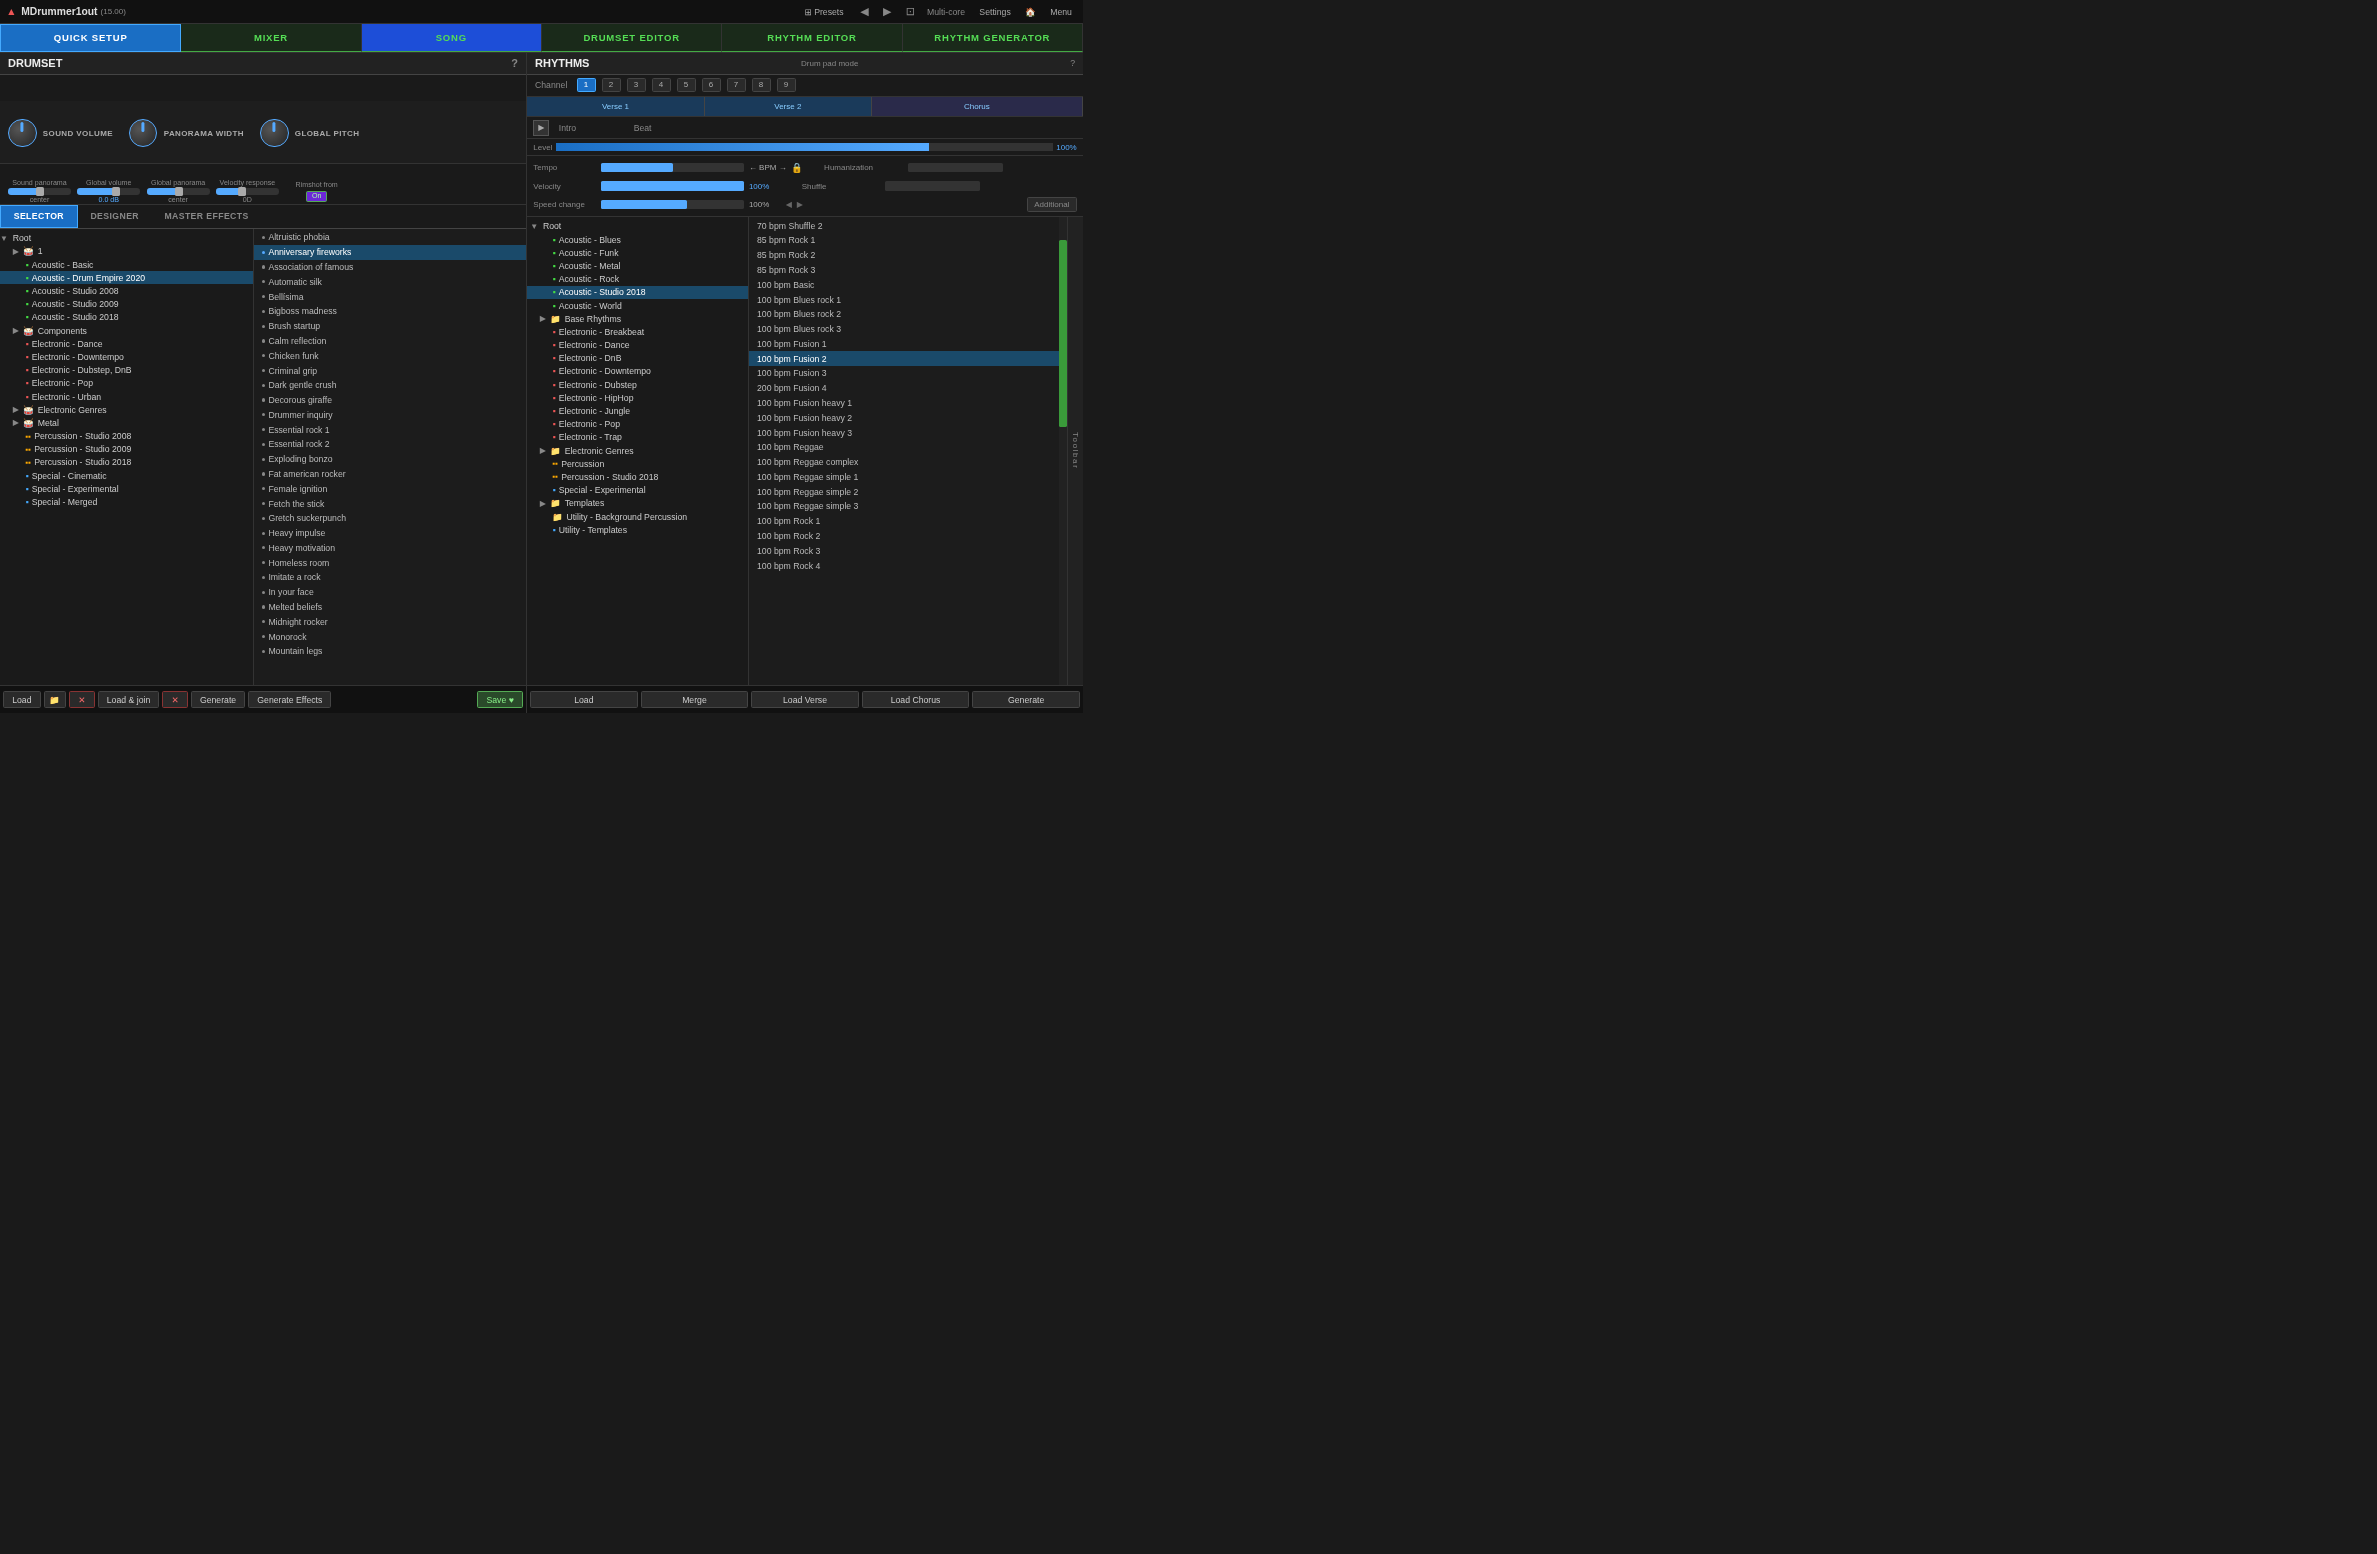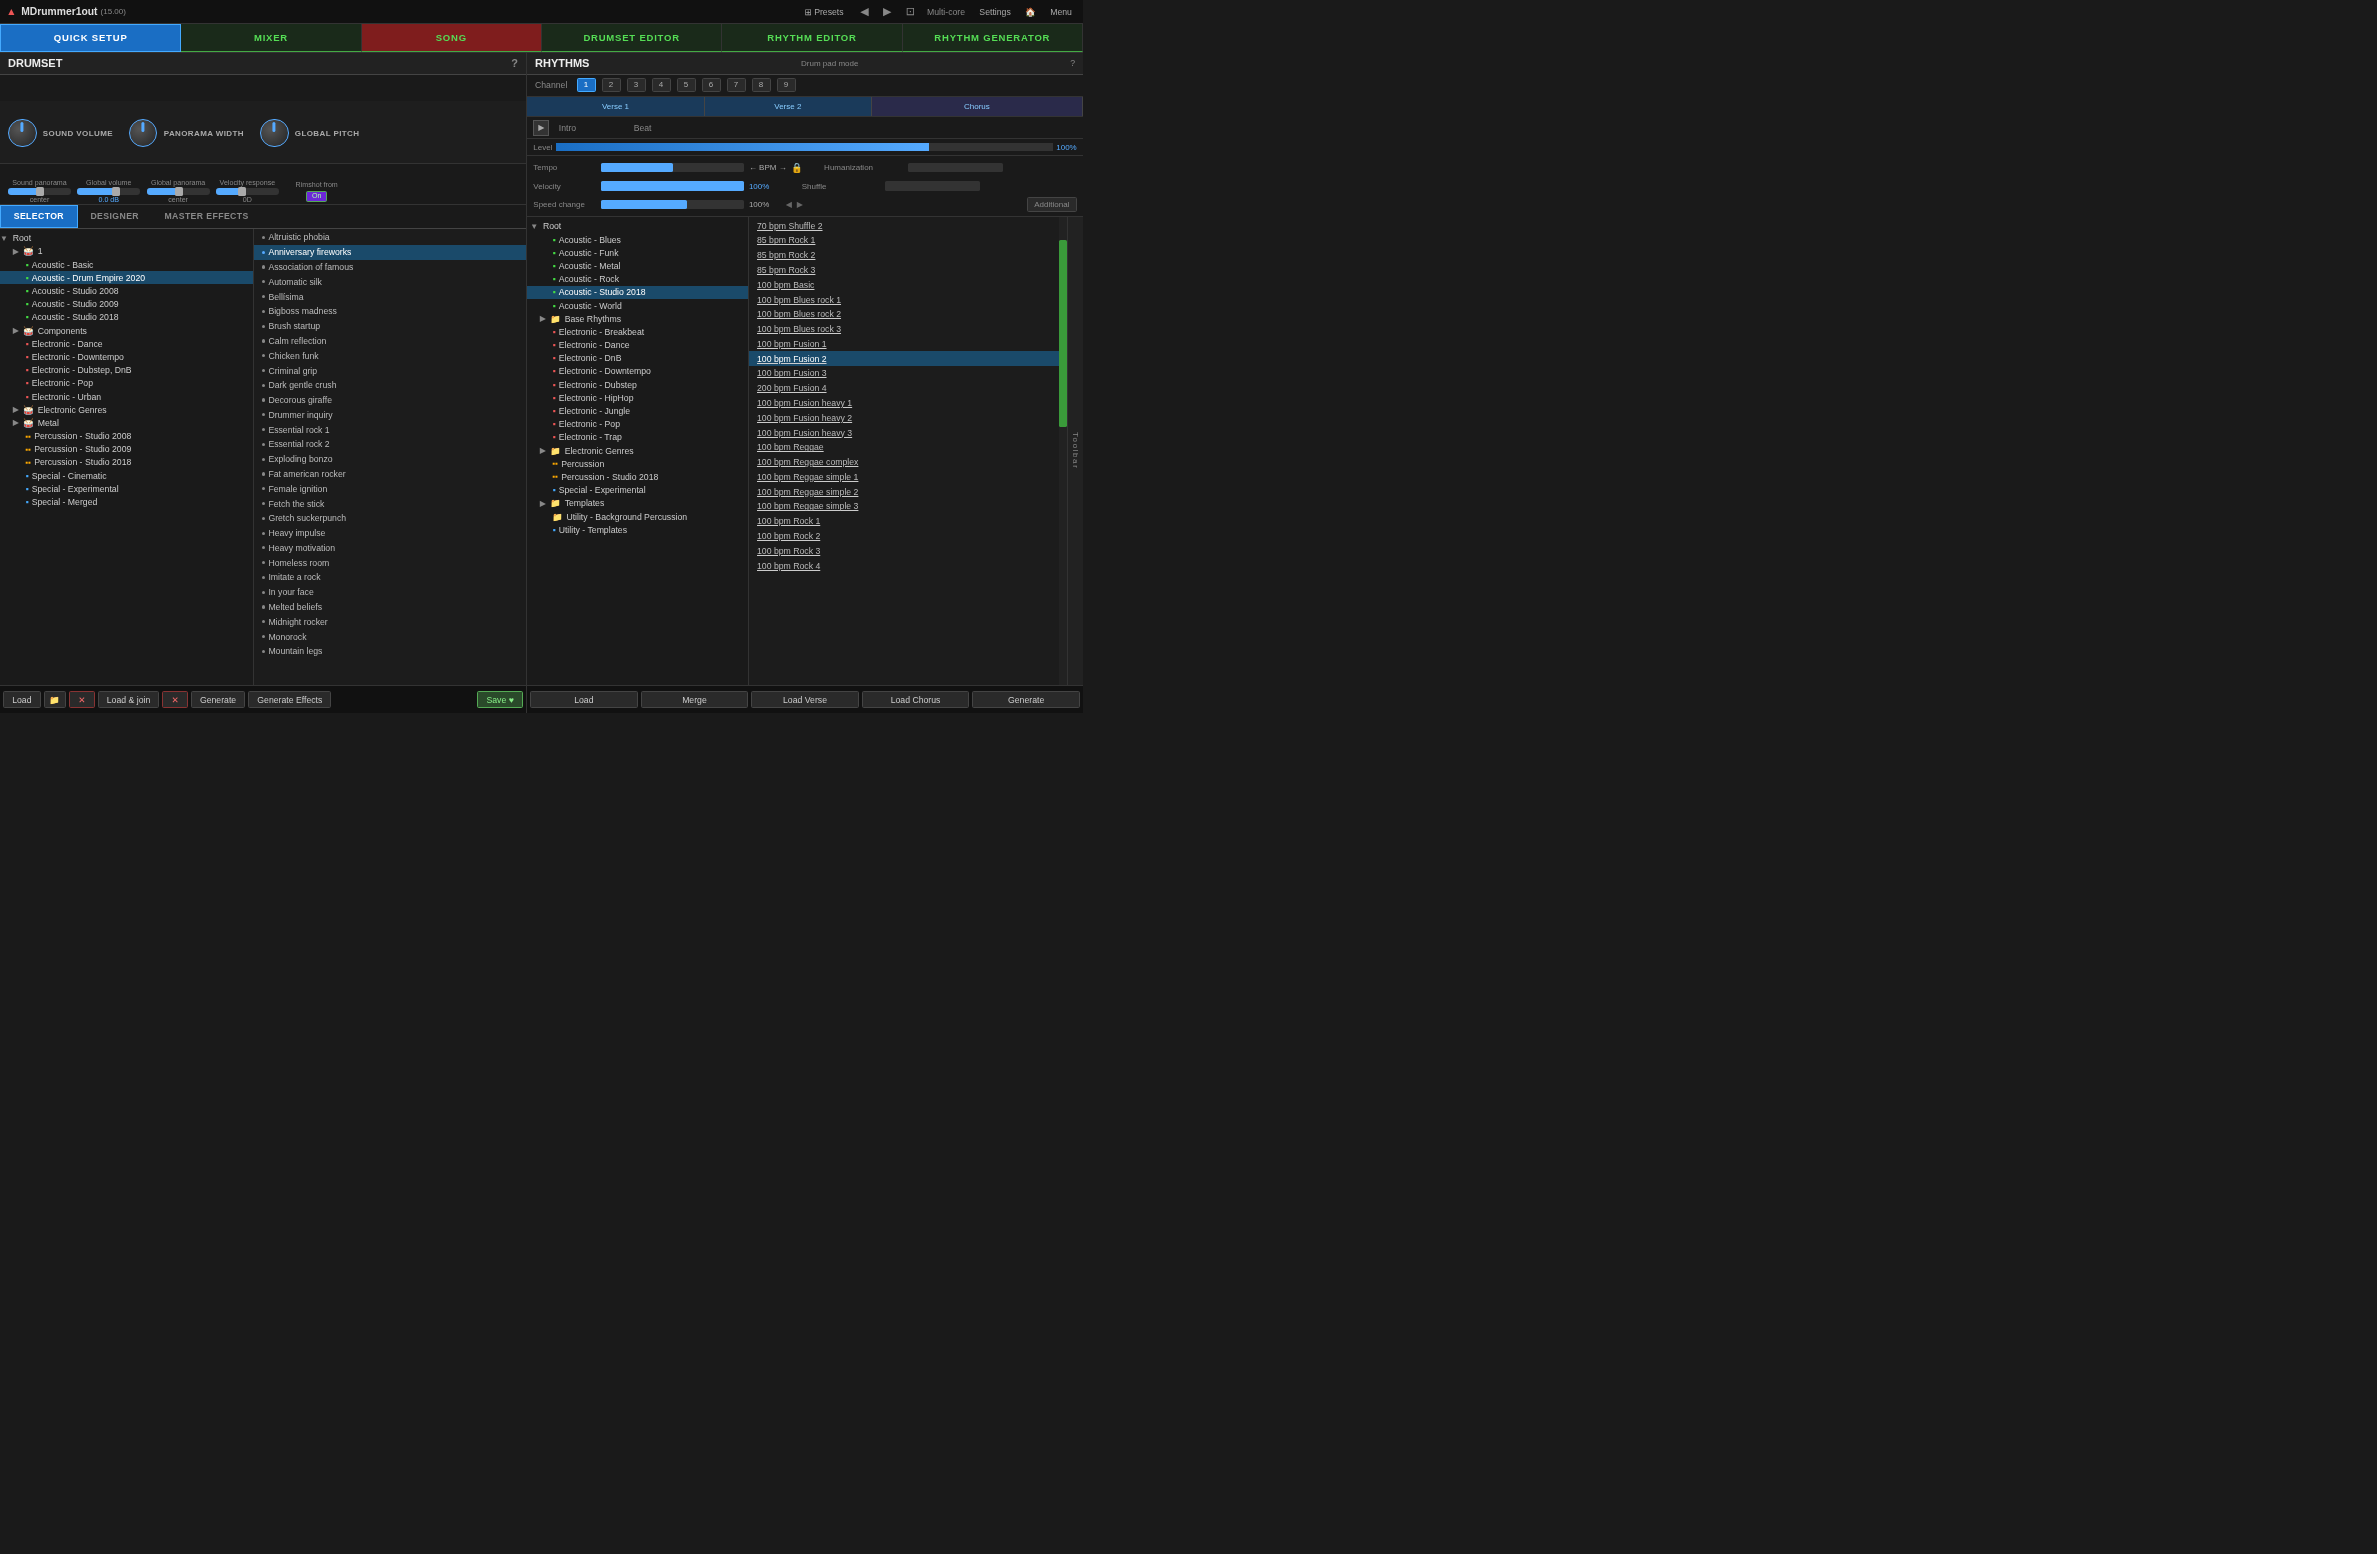--- a/index.html
+++ b/index.html
@@ -84,21 +84,21 @@
       background: #1a6ec4;
       color: #fff;
       border: 1.6px solid #4af;
     }
     .main-nav-item:not(.active) {
       background: #1a3a1a;
       color: #5d5;
       border-bottom: 1.6px solid #5d5;
     }
     .main-nav-item.mixer { background: #1a2a1a; color: #5d5; border-bottom: 1.6px solid #4a4; }
-    .main-nav-item.song { background: #7f1d1d; color: #5d5; border-bottom: 1.6px solid #4a4; }
+    .main-nav-item.song { background: #1d4ed8; color: #5d5; border-bottom: 1.6px solid #4a4; }
     .main-nav-item.drumset-editor { background: #1a2a1a; color: #5d5; border-bottom: 1.6px solid #4a4; }
     .main-nav-item.rhythm-editor { background: #1a2a1a; color: #5d5; border-bottom: 1.6px solid #4a4; }
     .main-nav-item.rhythm-generator { background: #1a2a1a; color: #5d5; border-bottom: 1.6px solid #4a4; }
 
     
     .content {
       display: flex;
       height: calc(713px - 52px);
     }
 
@@ -1015,21 +1015,21 @@
           <span style="color:#ccc;">📁</span>
           <span>Utility - Background Percussion</span>
         </div>
         <div class="tree-item" style="padding-left:12.7px;">
           <span style="width:9.5px;display:inline-block;"></span>
           <span class="icon-drum-blue">▪</span>
           <span>Utility - Templates</span>
         </div>
       </div>
 
-      <div style="display:flex;flex:1;overflow:hidden;text-decoration:underline;">
+      <div style="display:flex;flex:1;overflow:hidden;">
         <div class="rhythm-list">
           <div class="rhythm-list-item">70 bpm Shuffle 2</div>
           <div class="rhythm-list-item">85 bpm Rock 1</div>
           <div class="rhythm-list-item">85 bpm Rock 2</div>
           <div class="rhythm-list-item">85 bpm Rock 3</div>
           <div class="rhythm-list-item">100 bpm Basic</div>
           <div class="rhythm-list-item">100 bpm Blues rock 1</div>
           <div class="rhythm-list-item">100 bpm Blues rock 2</div>
           <div class="rhythm-list-item">100 bpm Blues rock 3</div>
           <div class="rhythm-list-item">100 bpm Fusion 1</div>

